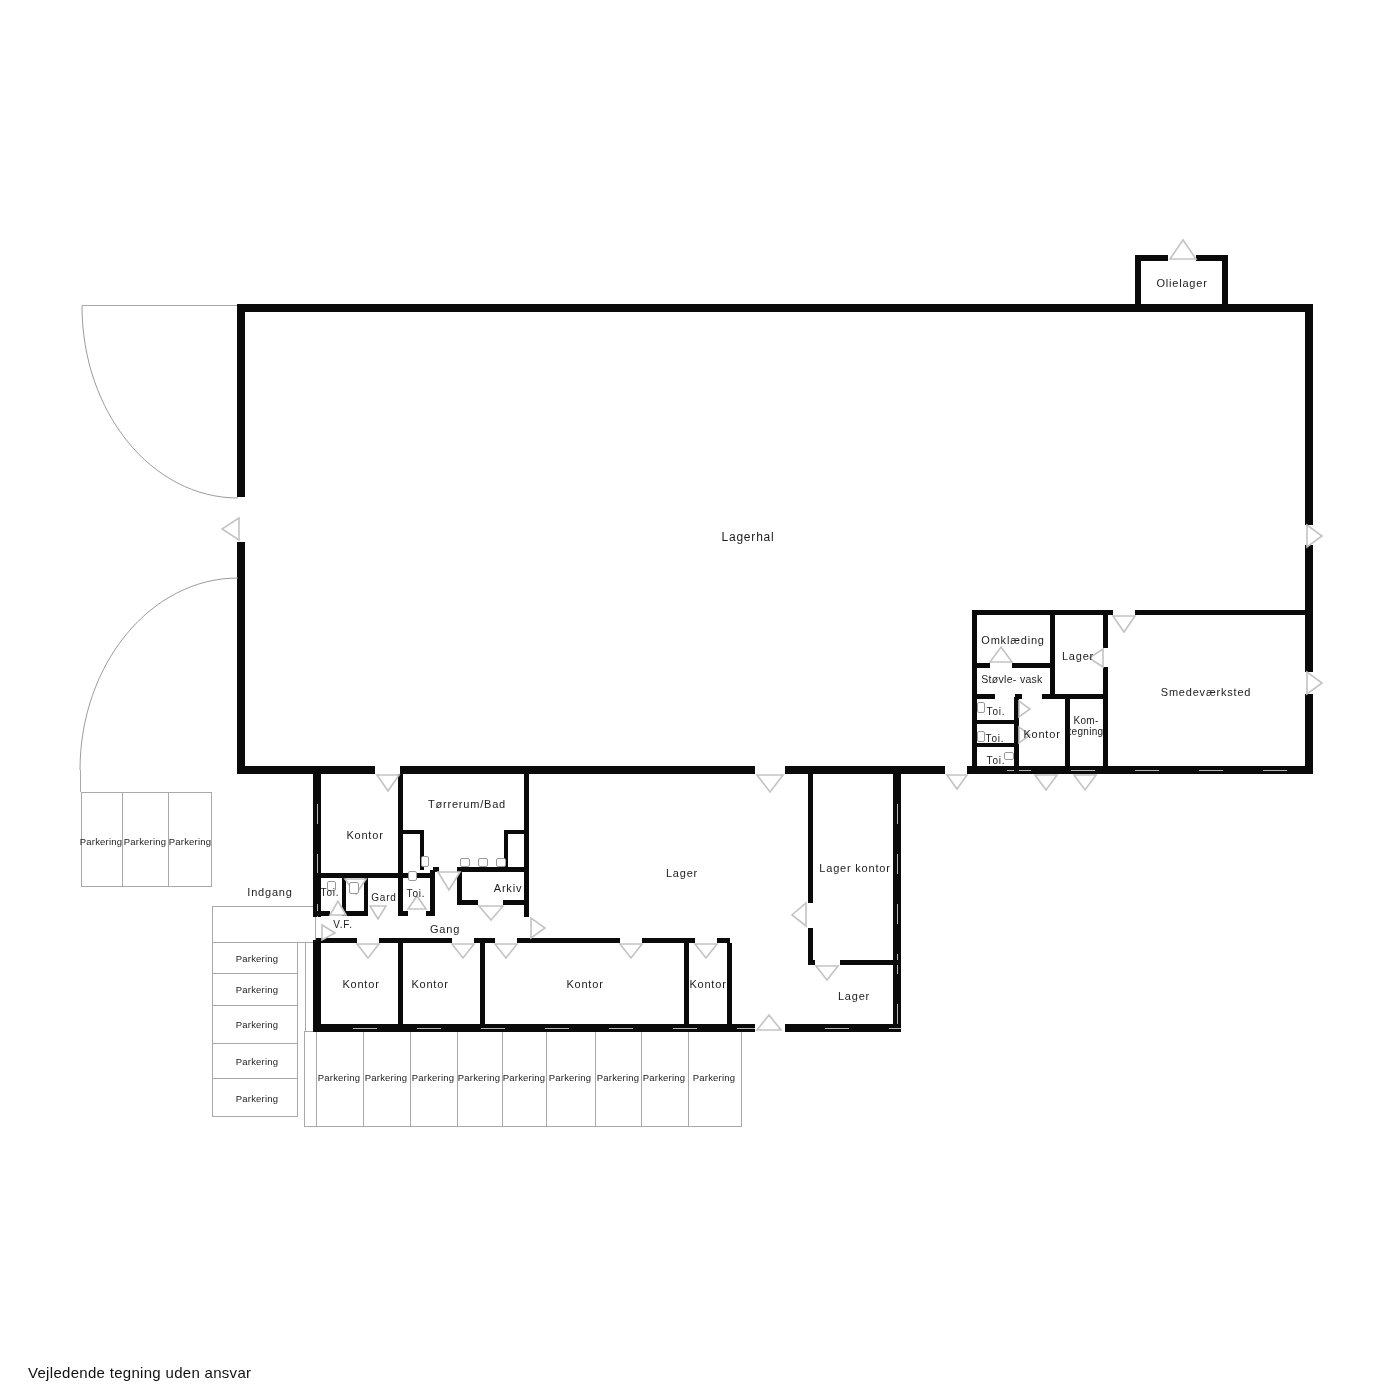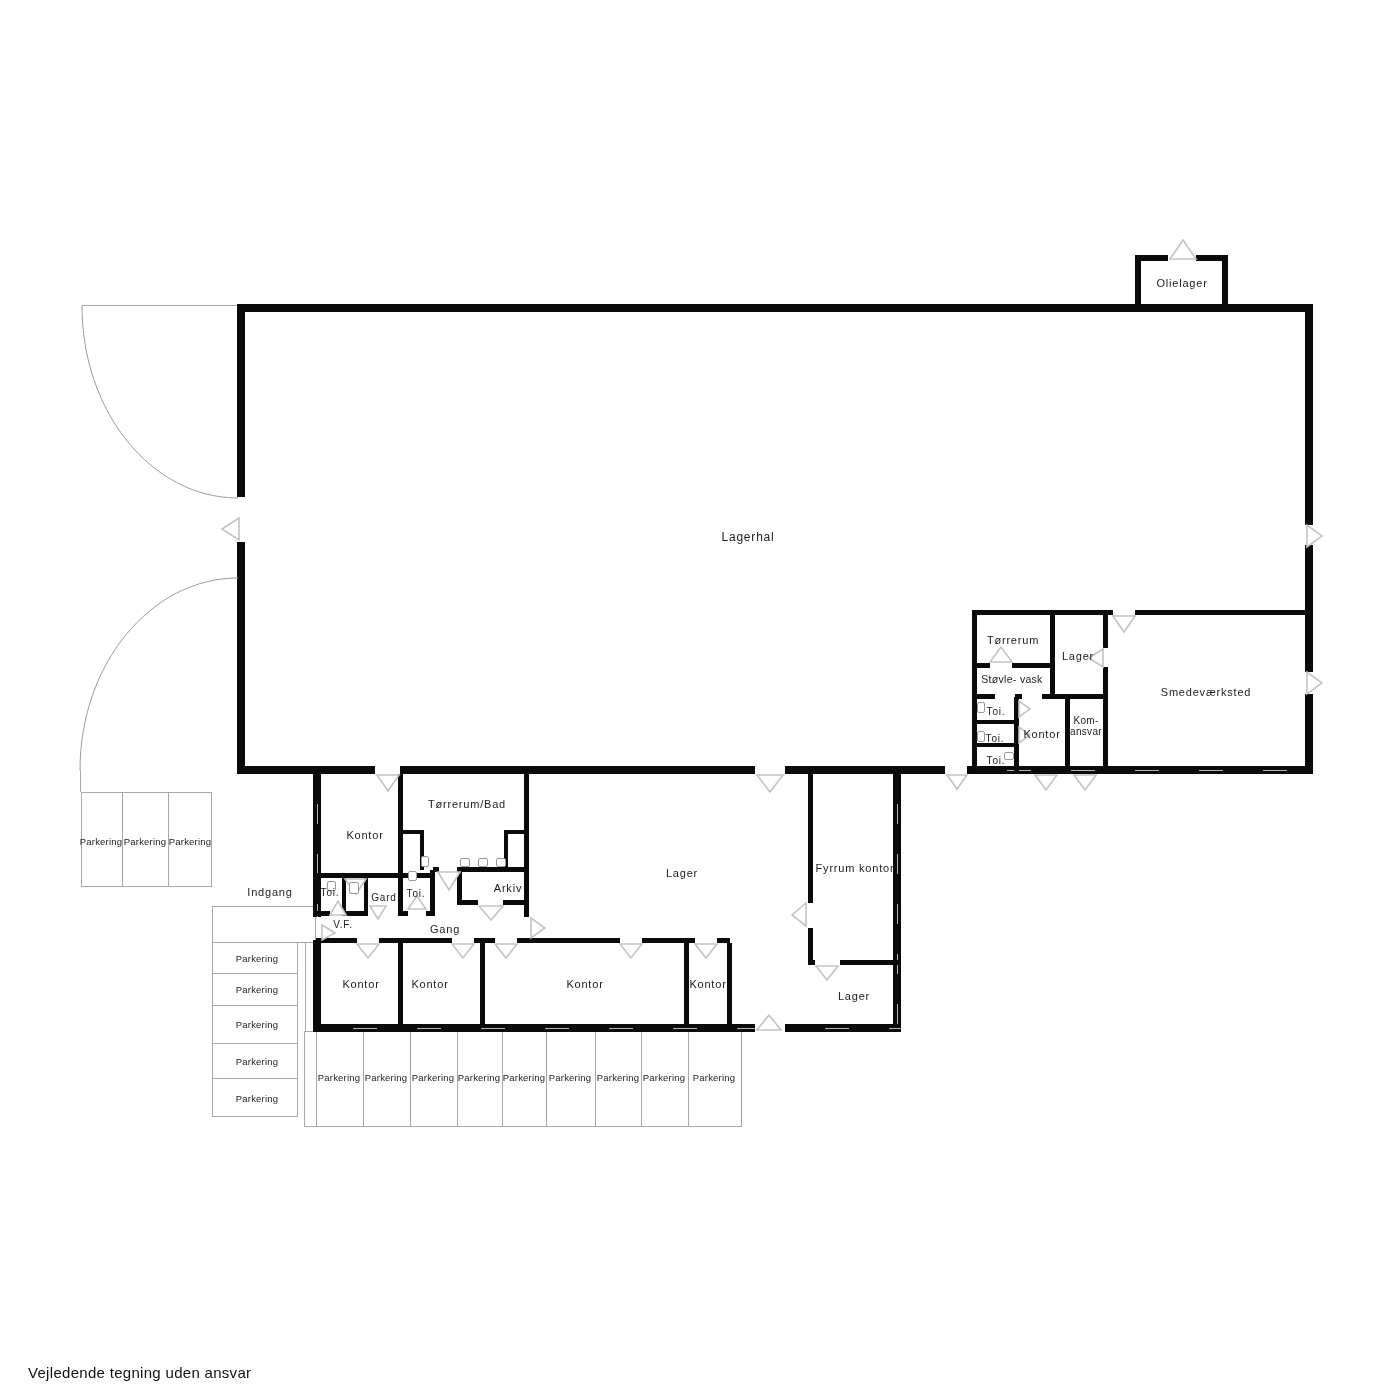--- a/index.html
+++ b/index.html
@@ -169,39 +169,39 @@
   <div class="fx" style="left:460px;top:858px;width:10px;height:9px"></div>
   <div class="fx" style="left:478px;top:858px;width:10px;height:9px"></div>
   <div class="fx" style="left:496px;top:858px;width:10px;height:9px"></div>
   <div class="fx" style="left:327px;top:881px;width:9px;height:10px"></div>
   <div class="fx" style="left:349px;top:882px;width:10px;height:12px"></div>
   <div class="fx" style="left:408px;top:871px;width:9px;height:10px"></div>
   <div class="fx" style="left:421px;top:856px;width:8px;height:11px"></div>
 
   <div class="lbl" style="left:748px;top:537px;font-size:12px">Lagerhal</div>
   <div class="lbl" style="left:1182px;top:283px">Olielager</div>
-  <div class="lbl" style="left:1013px;top:640px">Tørrerum</div>
+  <div class="lbl" style="left:1013px;top:640px">Omklæding</div>
   <div class="lbl" style="left:1078px;top:656px">Lager</div>
   <div class="lbl" style="left:1012px;top:679px;font-size:10.5px;letter-spacing:0.3px">Støvle- vask</div>
   <div class="lbl" style="left:1206px;top:692px">Smedeværksted</div>
   <div class="lbl" style="left:996px;top:711px;font-size:10px">Toi.</div>
   <div class="lbl" style="left:995px;top:738px;font-size:10px">Toi.</div>
   <div class="lbl" style="left:996px;top:760px;font-size:10px">Toi.</div>
   <div class="lbl" style="left:1042px;top:734px">Kontor</div>
-  <div class="lbl two" style="left:1086px;top:726px;font-size:10px"><span>Kom-</span><br><span>ansvar</span></div>
+  <div class="lbl two" style="left:1086px;top:726px;font-size:10px"><span>Kom-</span><br><span>tegning</span></div>
   <div class="lbl" style="left:365px;top:835px">Kontor</div>
   <div class="lbl" style="left:467px;top:804px">Tørrerum/Bad</div>
   <div class="lbl" style="left:330px;top:892px;font-size:10px">Toi.</div>
   <div class="lbl" style="left:384px;top:897px;font-size:10px">Gard</div>
   <div class="lbl" style="left:416px;top:893px;font-size:10px">Toi.</div>
   <div class="lbl" style="left:508px;top:888px">Arkiv</div>
   <div class="lbl" style="left:343px;top:924px;font-size:10px">V.F.</div>
   <div class="lbl" style="left:445px;top:929px">Gang</div>
   <div class="lbl" style="left:682px;top:873px">Lager</div>
-  <div class="lbl" style="left:855px;top:868px">Fyrrum kontor</div>
+  <div class="lbl" style="left:855px;top:868px">Lager kontor</div>
   <div class="lbl" style="left:854px;top:996px">Lager</div>
   <div class="lbl" style="left:361px;top:984px">Kontor</div>
   <div class="lbl" style="left:430px;top:984px">Kontor</div>
   <div class="lbl" style="left:585px;top:984px">Kontor</div>
   <div class="lbl" style="left:708px;top:984px">Kontor</div>
   <div class="lbl" style="left:270px;top:892px">Indgang</div>
 
   <div class="lbl p" style="left:101px;top:841px">Parkering</div>
   <div class="lbl p" style="left:145px;top:841px">Parkering</div>
   <div class="lbl p" style="left:190px;top:841px">Parkering</div>

